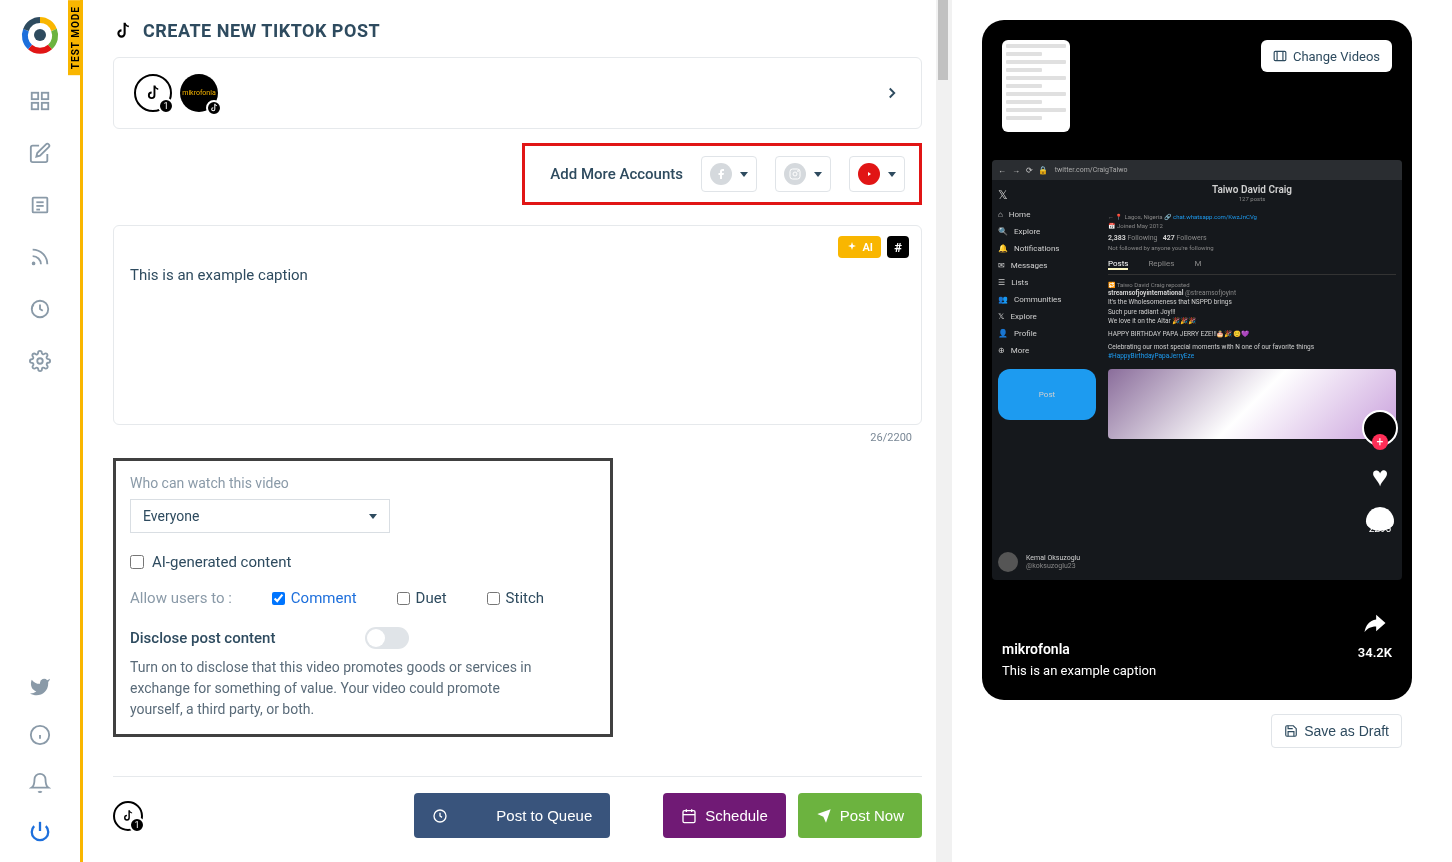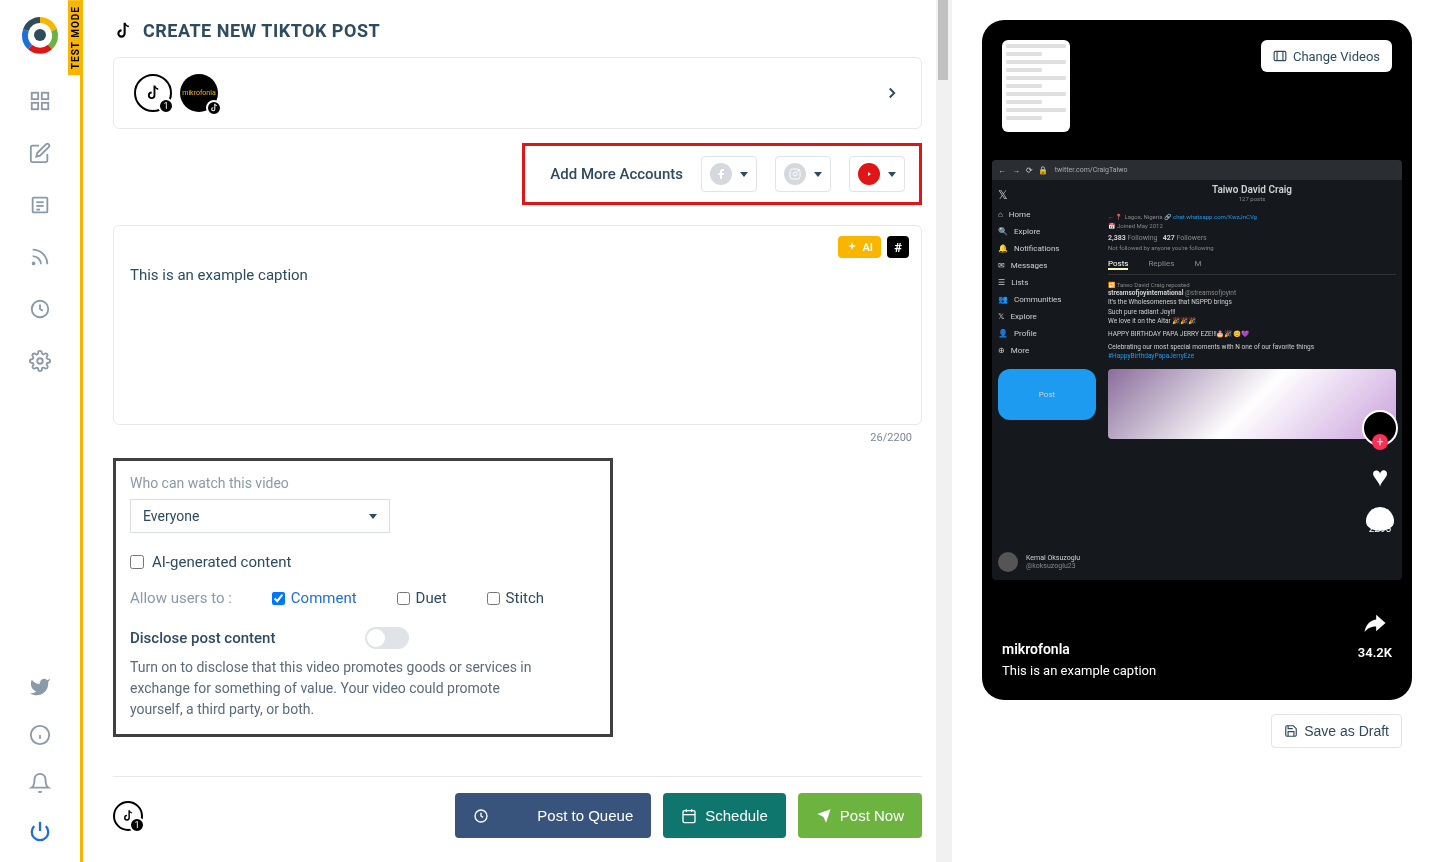--- a/index.html
+++ b/index.html
@@ -54,21 +54,21 @@
 .disclose-row { display: flex; align-items: center; gap: 90px; font-size: 15px; color: #2e4b5f; margin-bottom: 8px; font-weight: 500; }
 .toggle { width: 44px; height: 22px; border-radius: 11px; background: #e0e4e8; position: relative; cursor: pointer; }
 .toggle::after { content: ''; position: absolute; left: 2px; top: 2px; width: 18px; height: 18px; border-radius: 50%; background: #fff; }
 .disclose-desc { font-size: 14px; color: #5a6b79; line-height: 1.5; max-width: 430px; }
 
 .footer-bar { margin-top: auto; border-top: 1px solid #e6e9ec; padding: 16px 0 24px 0; display: flex; align-items: center; justify-content: space-between; }
 .footer-avatar { width: 30px; height: 30px; border-radius: 50%; border: 2px solid #000; position: relative; display: flex; align-items: center; justify-content: center; }
 .footer-buttons { display: flex; gap: 12px; }
 .btn { border: none; border-radius: 4px; padding: 14px 18px; font-size: 15px; font-weight: 500; color: #fff; cursor: pointer; display: flex; align-items: center; gap: 8px; }
 .btn-queue { background: #39547c; gap: 48px; }
-.btn-schedule { background: #0f766e; }
+.btn-schedule { background: #701a75; margin-left: 41px; }
 .btn-post { background: #6cb33f; }
 
 
 .preview { width: 500px; padding: 20px 20px 0 0; display: flex; flex-direction: column; position: relative; }
 .preview-scrollbar-track { position: absolute; left: -16px; top: 0; width: 14px; height: 100%; background: #f1f1f1; }
 .preview-scrollbar-thumb { position: absolute; left: -14px; top: 0; width: 10px; height: 80px; background: #c1c1c1; border-radius: 0; }
 .preview-arrow-up { position: absolute; left: -16px; top: 0; width: 14px; height: 14px; background: #f1f1f1; display:flex; align-items:center; justify-content:center; }
 
 .phone-frame { background: #000; border-radius: 22px; width: 430px; height: 680px; margin-left: 30px; position: relative; overflow: hidden; }
 .phone-top-controls { position: absolute; top: 20px; left: 20px; right: 20px; display: flex; justify-content: space-between; }

